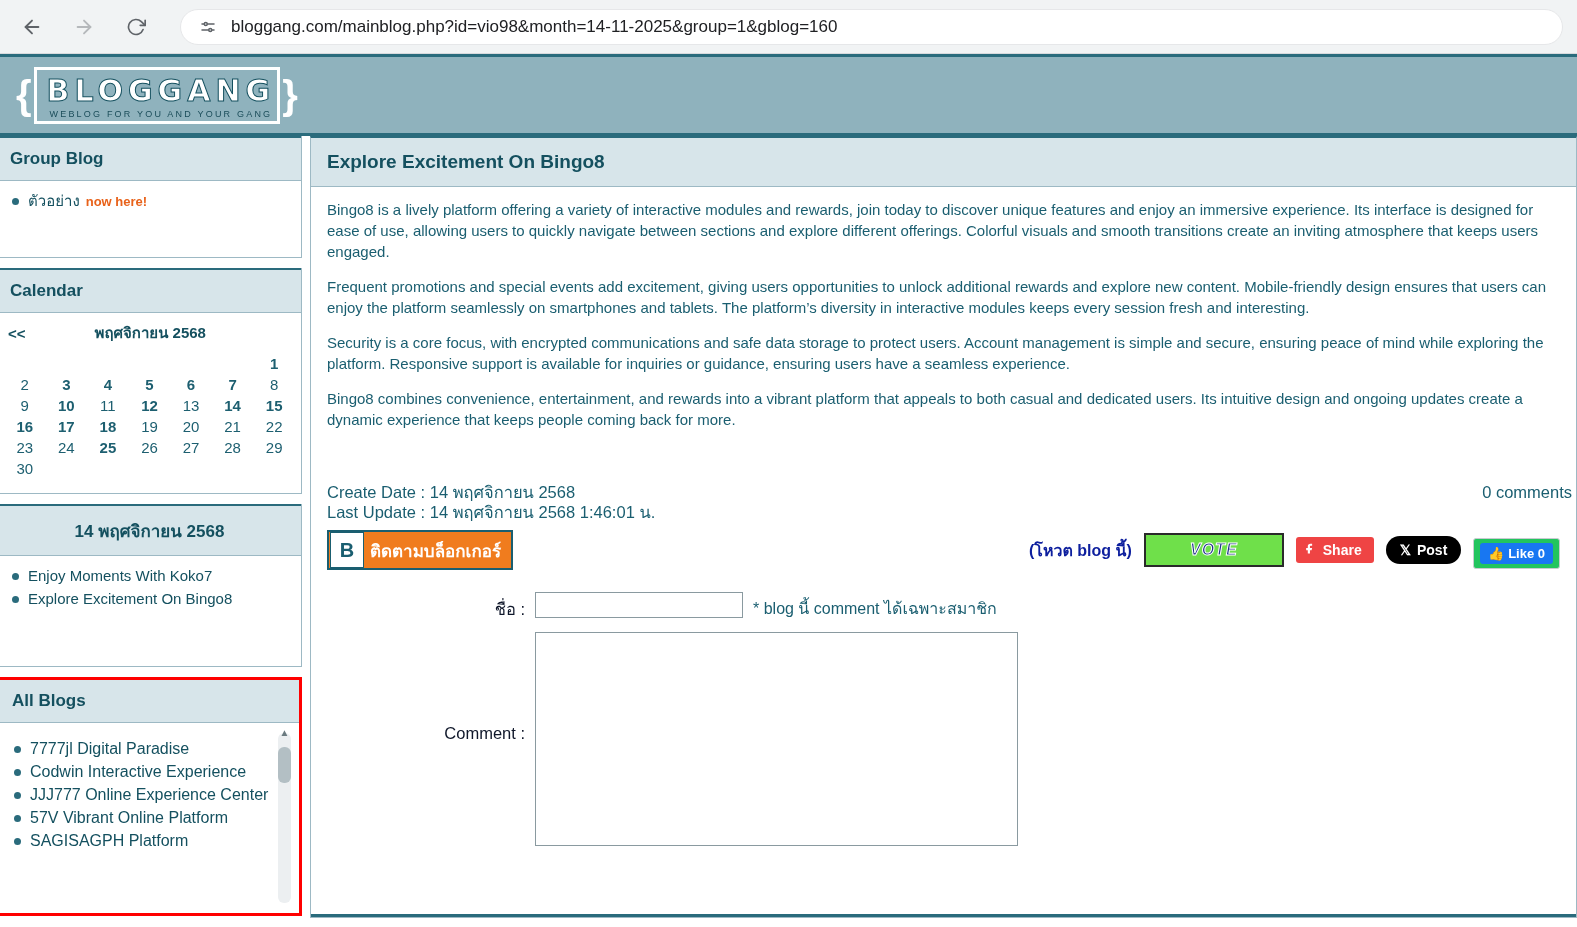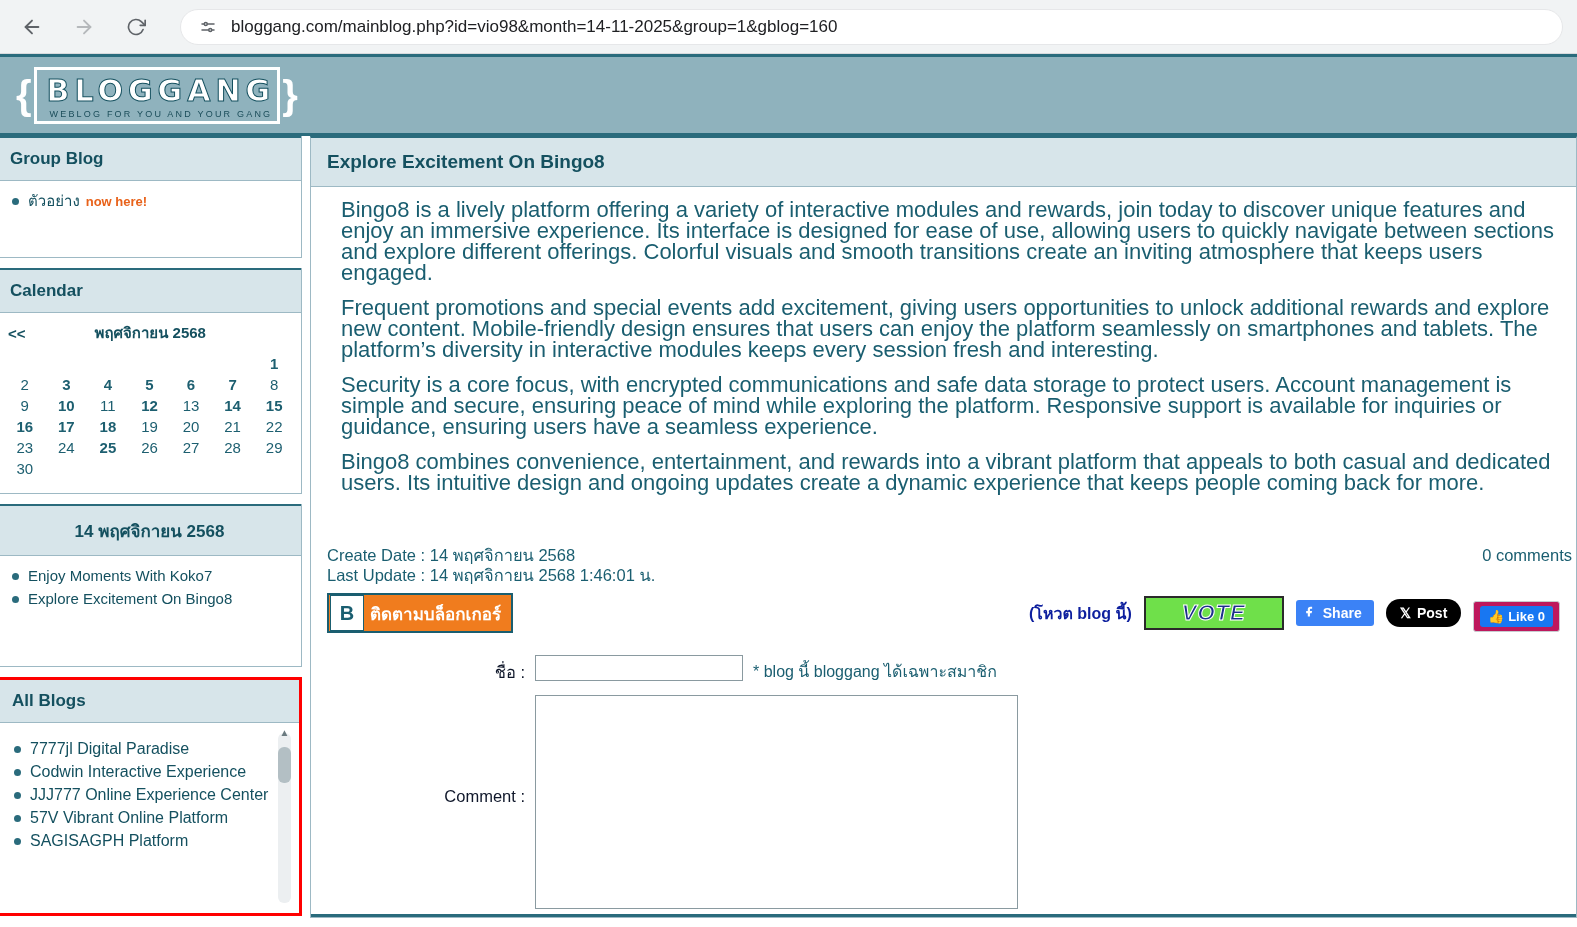--- a/index.html
+++ b/index.html
@@ -218,22 +218,22 @@
   #article-title {
     background: #d7e5ea;
     color: #14505f;
     font-size: 19px;
     font-weight: bold;
     padding: 13px 16px;
     border-bottom: 1px solid #9db9c4;
   }
   #article-body { padding: 12px 16px 0 16px; }
   #article-body p {
-    margin: 0 0 14px 14px;
-    font-size: 22px;
+    margin: 0 0 14px 0;
+    font-size: 15px;
     line-height: 21px;
     color: #1a5e70;
   }
 
   #meta-block {
     padding: 0 16px;
     margin-top: 52px;
     font-size: 16.5px;
     color: #1a5e70;
     line-height: 20px;
@@ -268,41 +268,41 @@
     display: flex; align-items: center; justify-content: center;
     font-weight: bold; color: #1a5e70; font-size: 20px;
   }
   #follow-text { color: #ffffff; font-size: 17px; font-weight: bold; }
   #vote-label { color: #0d1f9e; font-weight: bold; font-size: 16px; margin-left: auto; }
   #vote-img {
     width: 140px; height: 34px;
     background: #6fe04a;
     border: 2px solid #2a2a2a;
     display: flex; align-items: center; justify-content: center;
-    font-size: 22px; font-weight: bold; font-style: italic;
+    font-size: 16px; font-weight: bold; font-style: italic;
     color: #1b2f8a;
     letter-spacing: 1px;
     -webkit-text-stroke: 1px #ffffff;
   }
   .fb-share {
-    background: #3b82f6; color: #ffffff;
+    background: #ef4444; color: #ffffff;
     font-size: 14px; font-weight: bold;
     padding: 5px 12px 5px 8px;
     border-radius: 3px;
     display: flex; align-items: center; gap: 6px;
   }
   .x-post {
     background: #000000; color: #ffffff;
     font-size: 14px; font-weight: bold;
     padding: 6px 14px;
     border-radius: 14px;
     display: flex; align-items: center; gap: 6px;
   }
   .like-btn {
-    background: #be185d;
+    background: #22c55e;
     border: 1px solid #c8ccd0;
     border-radius: 3px;
     padding: 4px 6px;
     display: flex; gap: 5px; margin-top: 6px;
   }
   .like-inner {
     background: #1877f2; color: #ffffff;
     font-size: 13px; font-weight: bold;
     padding: 3px 8px; border-radius: 3px;
   }
@@ -540,21 +540,21 @@
             <span>👍</span>
             <span>Like 0</span>
           </span>
         </div>
       </div>
 
       <div id="comment-form">
         <div class="form-row">
           <div class="form-label">ชื่อ :</div>
           <input id="name-input" type="text" value="" style="">
-          <span class="note">* blog นี้ bloggang ได้เฉพาะสมาชิก</span>
+          <span class="note">* blog นี้ comment ได้เฉพาะสมาชิก</span>
         </div>
         <div class="form-row">
           <div class="form-label" style="padding-top:92px;">Comment :</div>
           <textarea id="comment-textarea" style=""></textarea>
         </div>
       </div>
 
       <div id="page-bottom-border"></div>
     </div>
 

